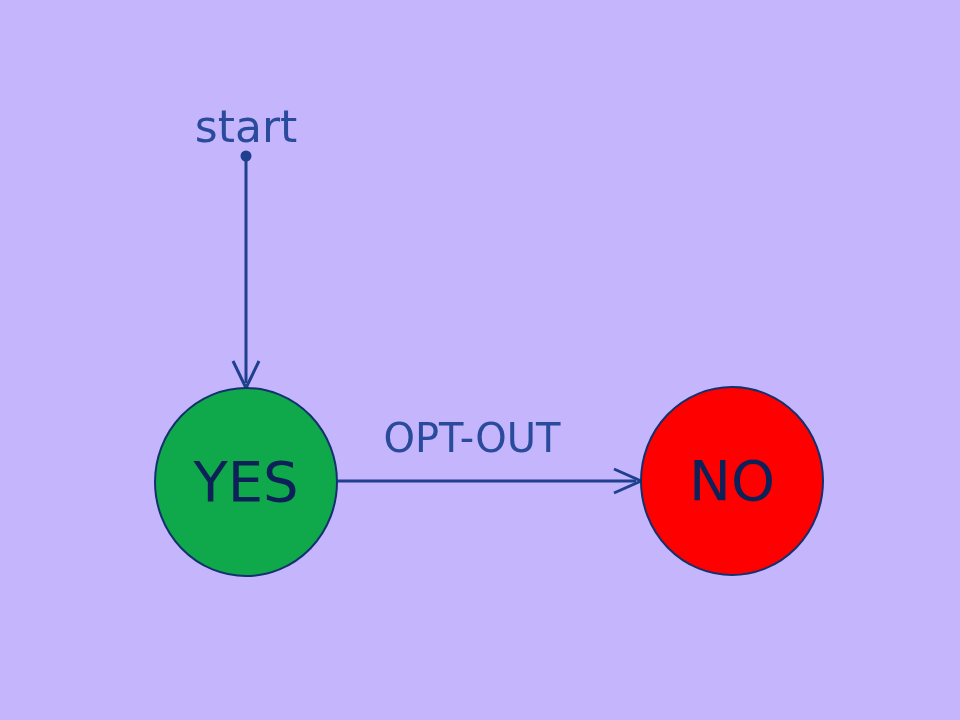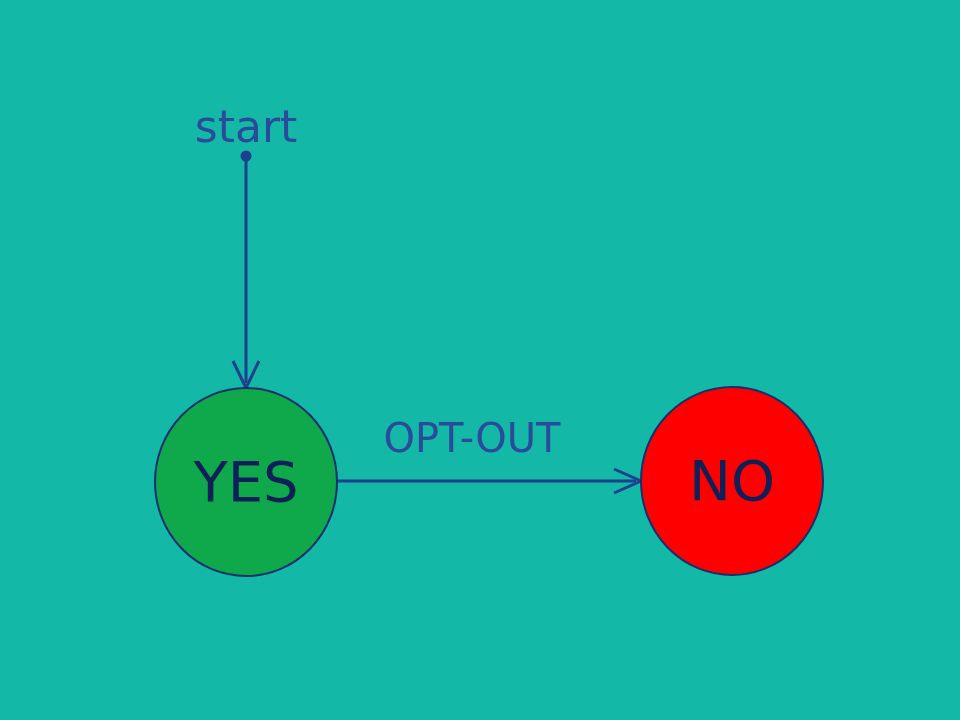--- a/index.html
+++ b/index.html
@@ -11,21 +11,21 @@
   body {
     width: 960px;
     height: 720px;
     overflow: hidden;
     font-family: "DejaVu Sans", sans-serif;
   }
   #diagram-canvas {
     position: relative;
     width: 960px;
     height: 720px;
-    background: #14b8a6;
+    background: #c4b5fd;
   }
   #diagram-svg {
     position: absolute;
     top: 0;
     left: 0;
     width: 960px;
     height: 720px;
     display: block;
   }
   .node-label {

